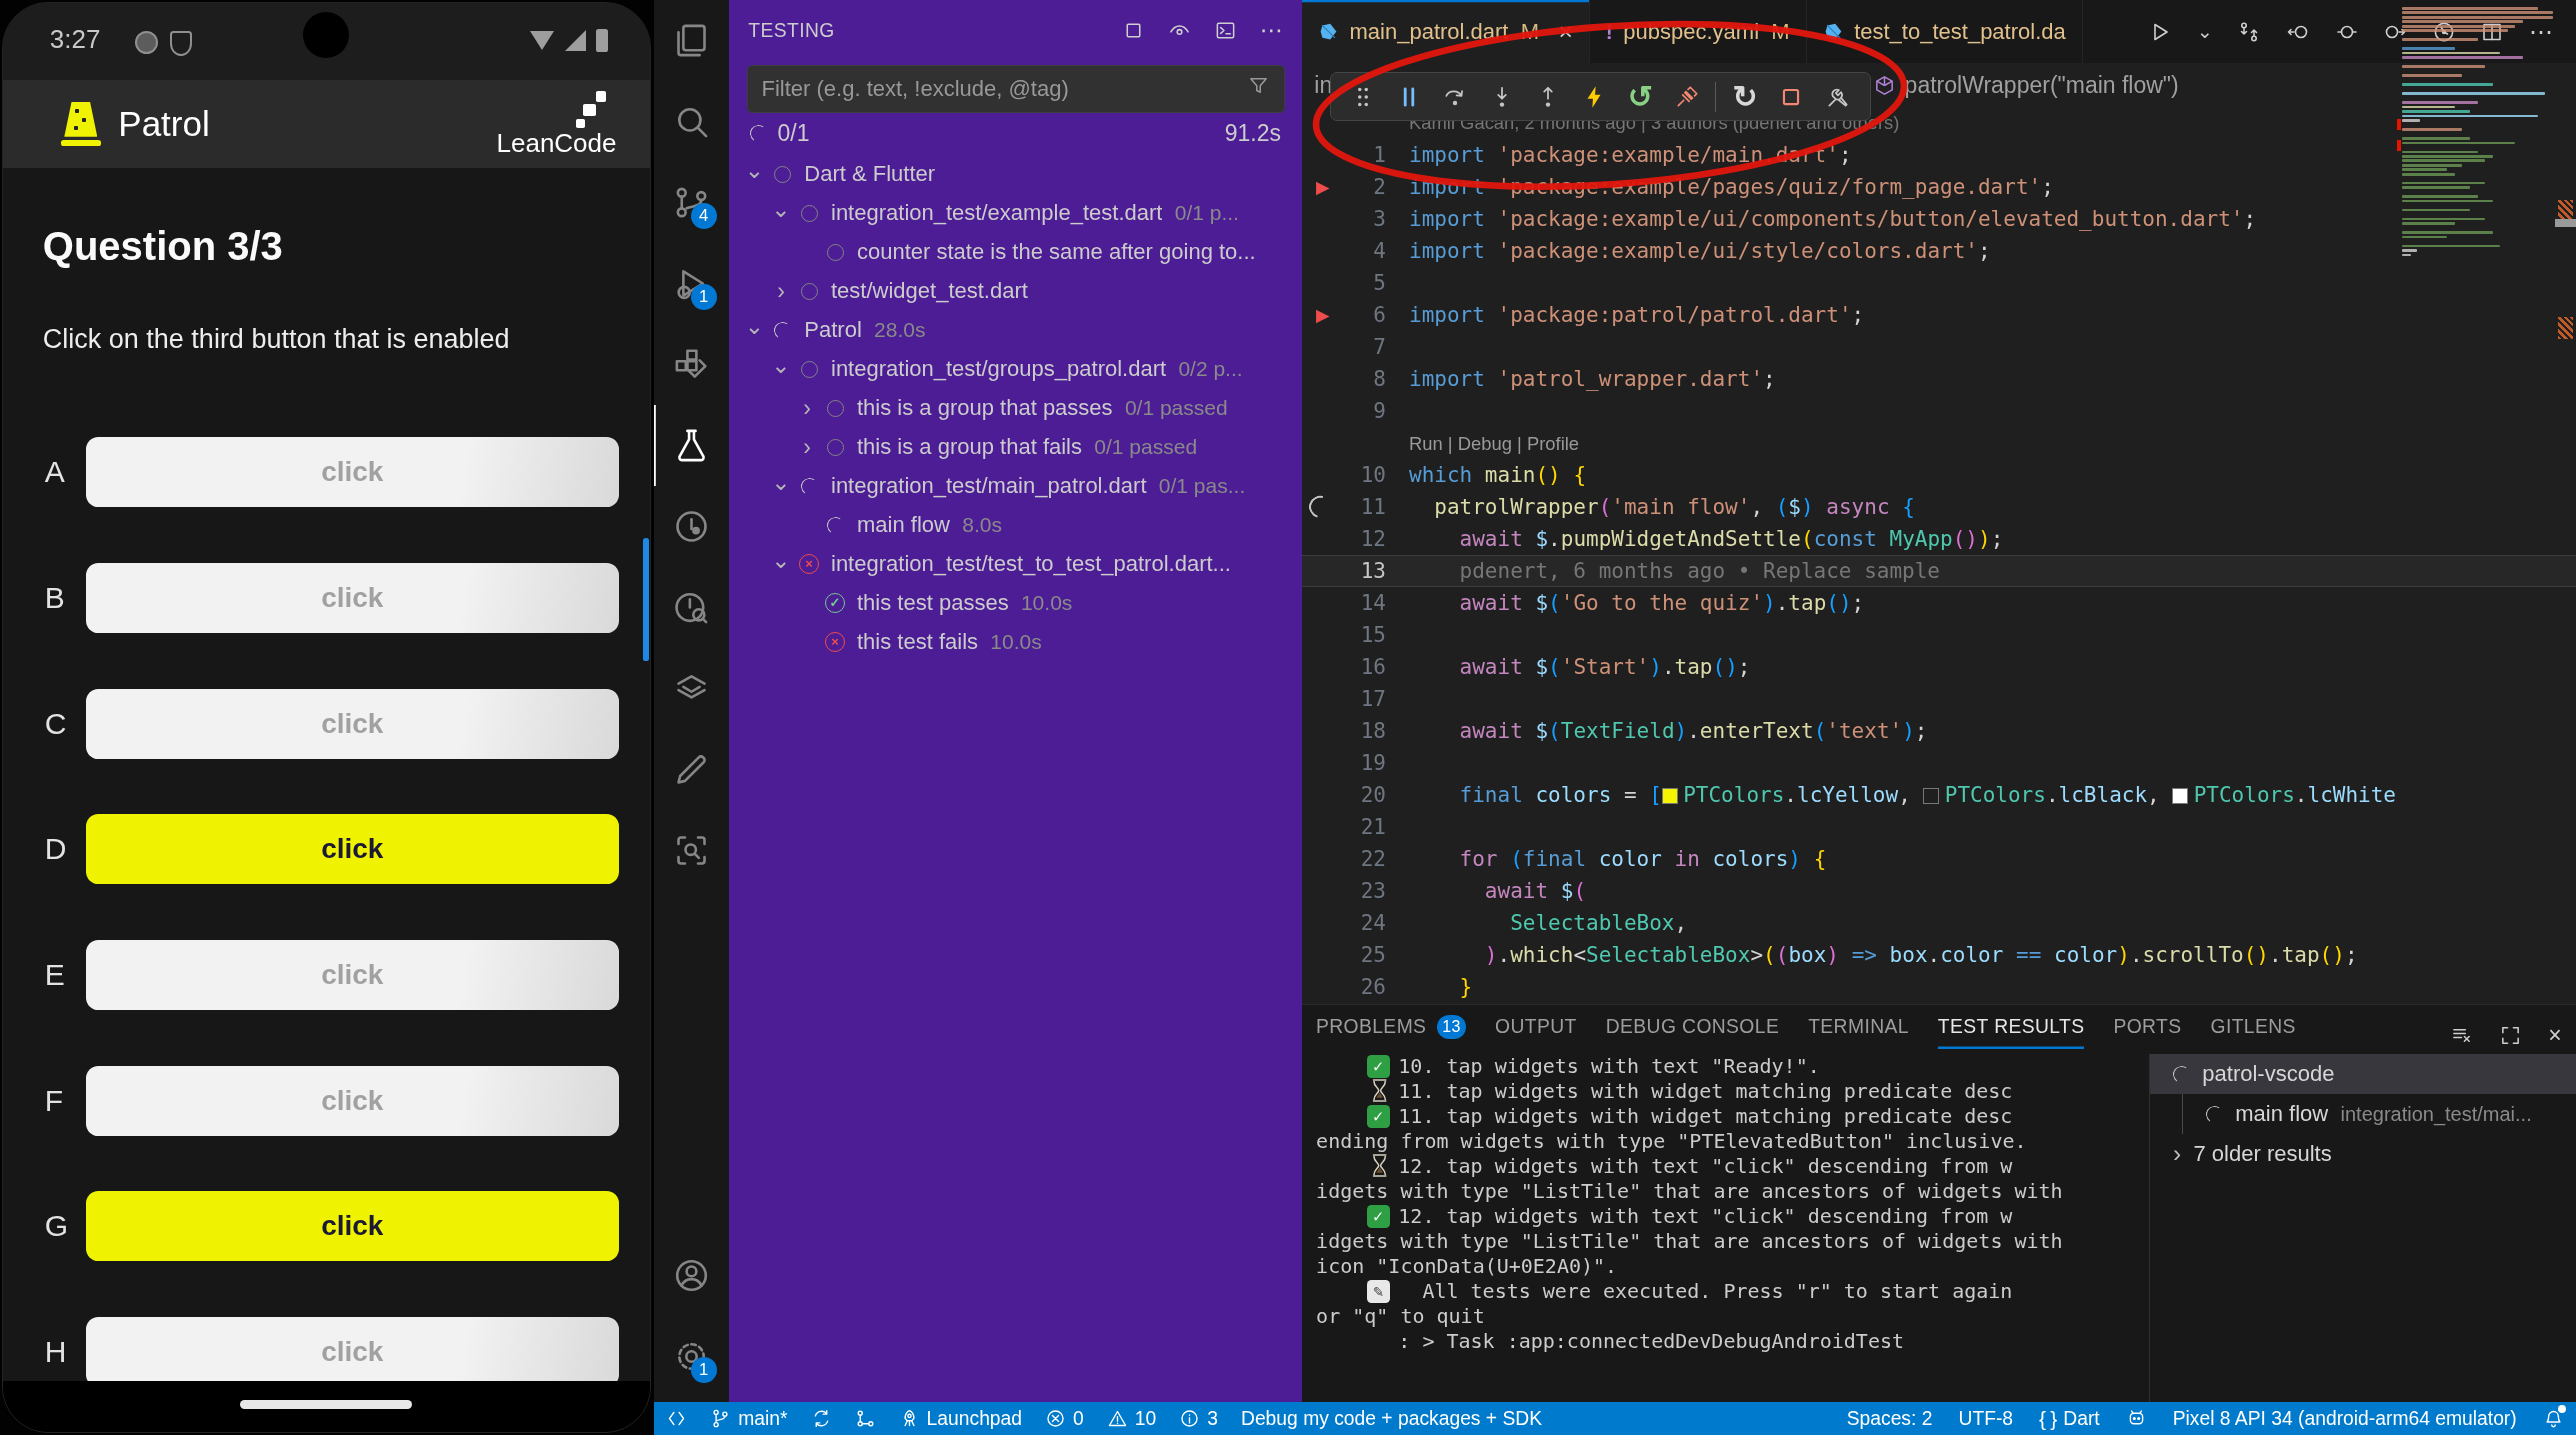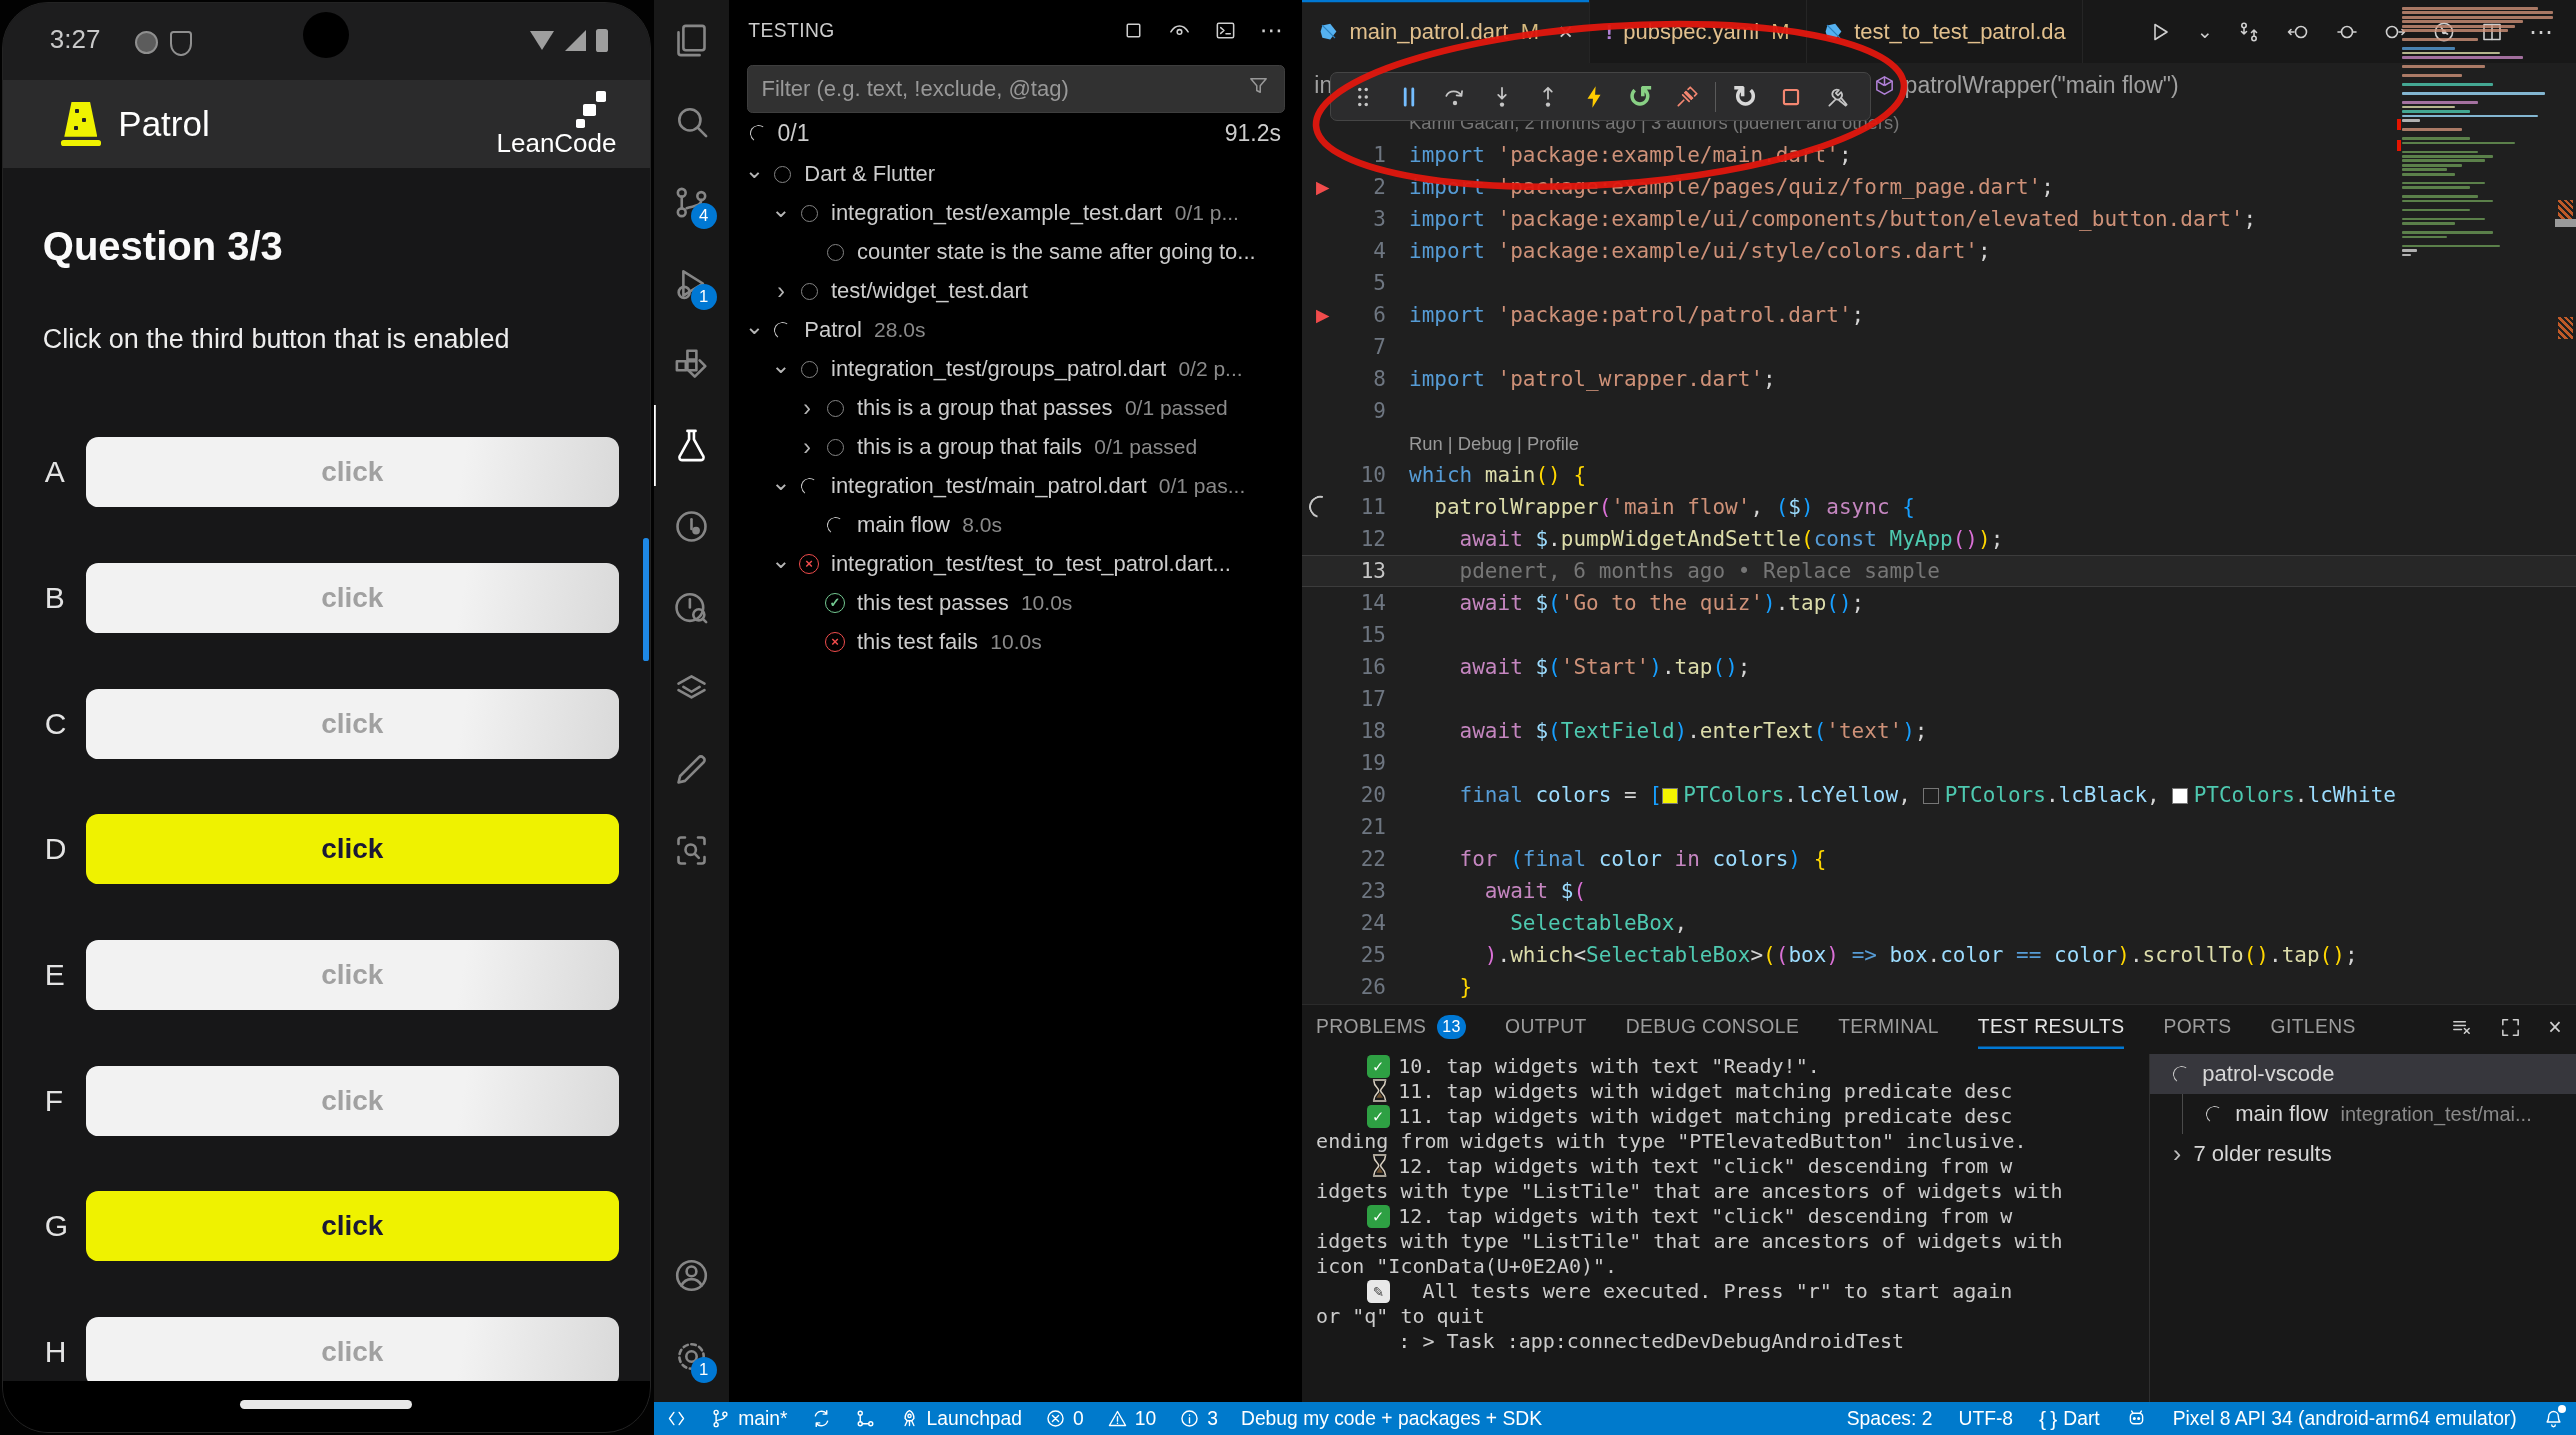--- a/index.html
+++ b/index.html
@@ -44,21 +44,21 @@
   .p-pill{position:absolute;left:237px;bottom:23px;width:172px;height:9.7px;background:#e8e8e8;border-radius:5.3px;}
 
   
   .vscode{position:absolute;left:654px;top:0;right:0;bottom:0;background:#1f1f1f;}
   .activitybar{position:absolute;left:0;top:0;width:75px;bottom:33px;background:#181818;border-right:0.9px solid #2b2b2b;}
   .ab-item{position:relative;width:75px;height:81px;display:flex;align-items:center;justify-content:center;color:#868686;}
   .ab-item.active{color:#fff;box-shadow:inset 1.8px 0 0 #fff;}
   .ab-bottom{position:absolute;bottom:5.3px;left:0;width:75px;}
   .badge{position:absolute;right:12.3px;bottom:14px;min-width:26px;height:26px;border-radius:13px;background:#0078d4;
          color:#fff;font-size:16.7px;display:flex;align-items:center;justify-content:center;padding:0 3.5px;box-sizing:border-box;}
-  .sidebar{position:absolute;left:75px;width:573px;top:0;bottom:33px;background:#000000;border-right:0.9px solid #2b2b2b;overflow:hidden;}
+  .sidebar{position:absolute;left:75px;width:573px;top:0;bottom:33px;background:#4c1d95;border-right:0.9px solid #2b2b2b;overflow:hidden;}
   .side-header{height:61px;display:flex;align-items:center;padding:0 19.3px;}
   .side-title{font-size:19.3px;color:#cccccc;letter-spacing:0.4px;}
   .side-hicons{margin-left:auto;display:flex;gap:23px;color:#cfcfcf;align-items:center;}
   .filter{margin:3.5px 17.5px 0;height:46px;background:#313131;border:0.9px solid #3e3e3e;border-radius:5.3px;
           display:flex;align-items:center;padding:0 14px;color:#989898;font-size:22px;}
   .filter .ph{flex:1;overflow:hidden;white-space:nowrap;}
   .progress-row{height:42px;display:flex;align-items:center;padding:0 21px;color:#cccccc;font-size:23px;gap:10.5px;}
   .tree{position:relative;}
   .trow{height:39px;display:flex;align-items:center;font-size:22px;color:#cccccc;white-space:nowrap;overflow:hidden;}
   .trow .lbl{overflow:hidden;text-overflow:clip;}
@@ -113,21 +113,21 @@
 
   
   .dbgbar{position:absolute;left:676px;top:72px;width:521px;height:47px;background:#2c2c2d;border:0.9px solid #454545;
           border-radius:7px;display:flex;align-items:center;justify-content:space-around;padding:0 8.8px;z-index:5;}
   .dbgbar .di{display:flex;align-items:center;justify-content:center;width:35px;color:#c5c5c5;}
   .dsep{width:0.9px;height:30px;background:#5a5a5a;}
   .annot{position:absolute;z-index:9;pointer-events:none;}
 
   
   .panel{position:absolute;left:648px;right:0;bottom:33px;height:397px;background:#181818;border-top:0.9px solid #2b2b2b;}
-  .ptabs{height:44px;display:flex;align-items:center;padding:0 14px;gap:39px;font-size:19.3px;color:#9d9d9d;letter-spacing:0.4px;}
+  .ptabs{height:44px;display:flex;align-items:flex-end;padding:0 14px;gap:29px;font-size:19.3px;color:#9d9d9d;letter-spacing:0.4px;}
   .ptab{display:flex;align-items:center;gap:10.5px;height:100%;}
   .ptab.active{color:#e7e7e7;box-shadow:inset 0 -2.6px 0 #0078d4;}
   .pbadge{background:#0078d4;color:#fff;border-radius:12.3px;min-width:24.6px;height:24.6px;font-size:16px;
           display:flex;align-items:center;justify-content:center;padding:0 5.3px;box-sizing:border-box;}
   .picons{margin-left:auto;display:flex;gap:26px;color:#cfcfcf;align-items:center;}
   .output{position:absolute;left:5.3px;top:49px;width:834px;bottom:3.5px;font-size:20px;line-height:25px;color:#cccccc;
           white-space:pre;overflow:hidden;}
   .oline{display:flex;align-items:flex-start;}
   .oind{width:91px;flex:0 0 91px;display:flex;justify-content:flex-end;padding-right:8.8px;box-sizing:border-box;}
   .emo{display:inline-block;width:23px;height:23px;border-radius:4.4px;font-size:16.7px;line-height:23px;text-align:center;margin-top:0.9px;}

